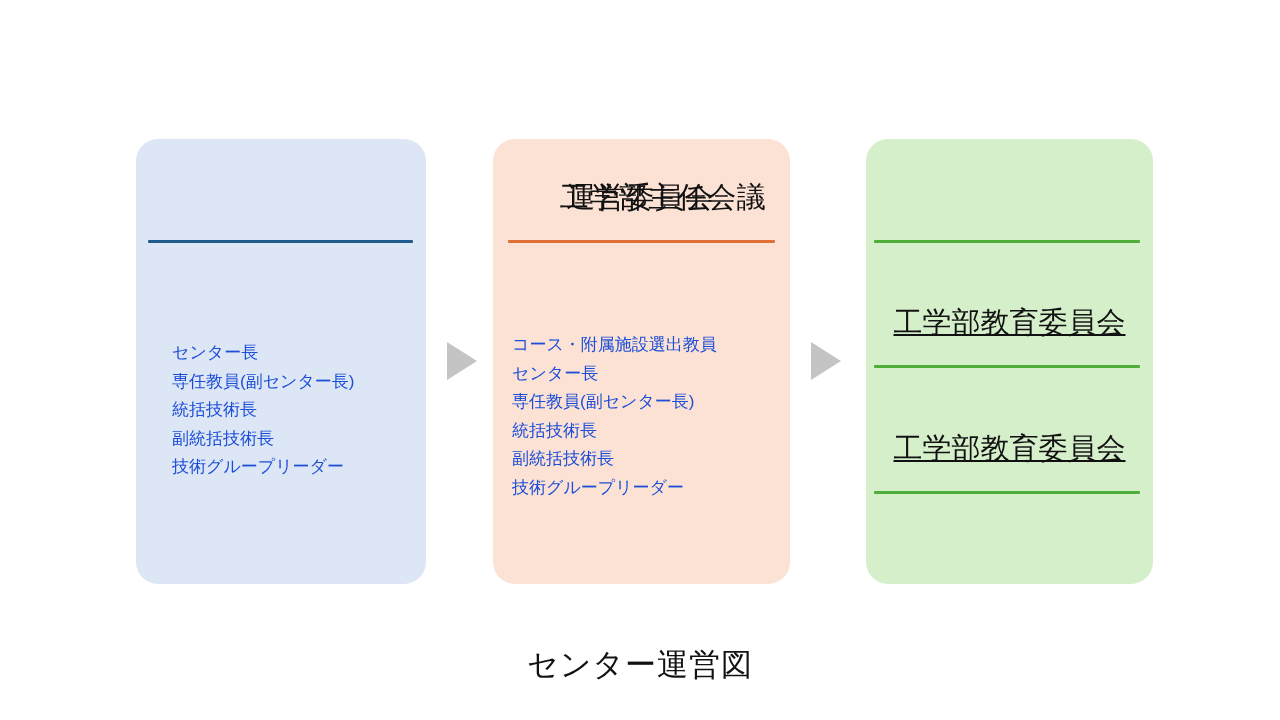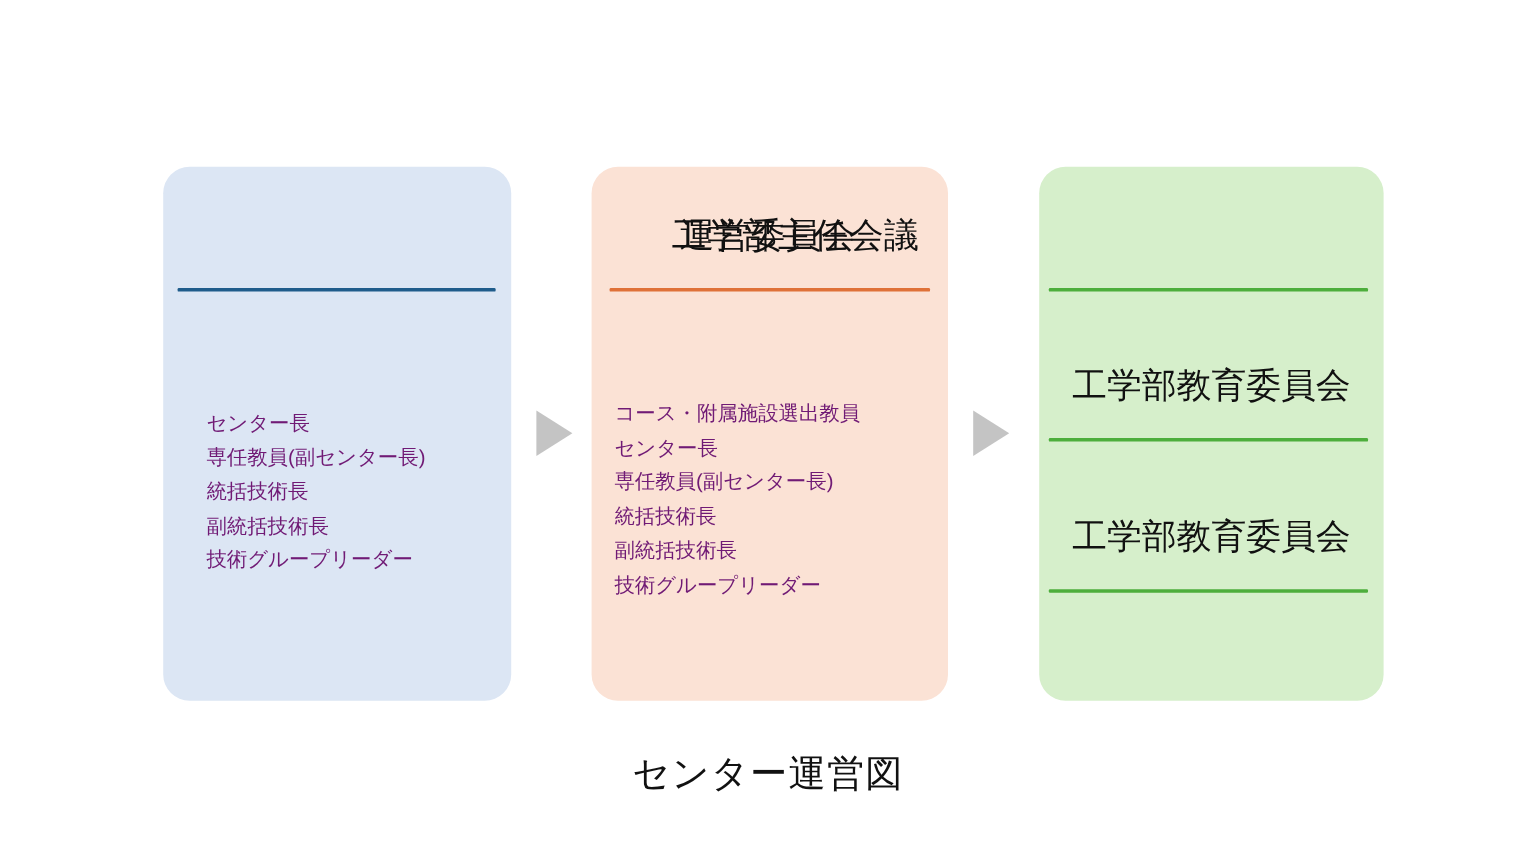--- a/index.html
+++ b/index.html
@@ -108,41 +108,42 @@
   .member-list {
     position: absolute;
     margin: 0;
     padding: 0;
     list-style: none;
     white-space: nowrap;
   }
   .member-list li {
     font-size: 17px;
     line-height: 28.5px;
-    color: #701a75;
+    color: #1d4ed8;
   }
 
   .p1-list {
     left: 172px;
     top: 339px;
   }
   .p2-list {
     left: 512px;
     top: 331px;
   }
 
   .p3-heading {
     position: absolute;
     left: 866px;
     width: 287px;
     text-align: center;
     font-size: 29px;
     line-height: 34px;
     color: #111111;
     white-space: nowrap;
+    text-decoration: underline;
   }
   .p3-heading-2 { top: 305px; }
   .p3-heading-3 { top: 431px; }
 
   .arrow {
     position: absolute;
     width: 0;
     height: 0;
     border-top: 19px solid transparent;
     border-bottom: 19px solid transparent;
@@ -153,21 +154,21 @@
     top: 342px;
   }
   .arrow-2 {
     left: 811px;
     top: 342px;
   }
 
   .caption {
     position: absolute;
     left: 0;
-    top: 626px;
+    top: 646px;
     width: 1280px;
     text-align: center;
     font-size: 31px;
     line-height: 38px;
     color: #111111;
     letter-spacing: 1px;
   }
 </style>
 </head>
 <body>

